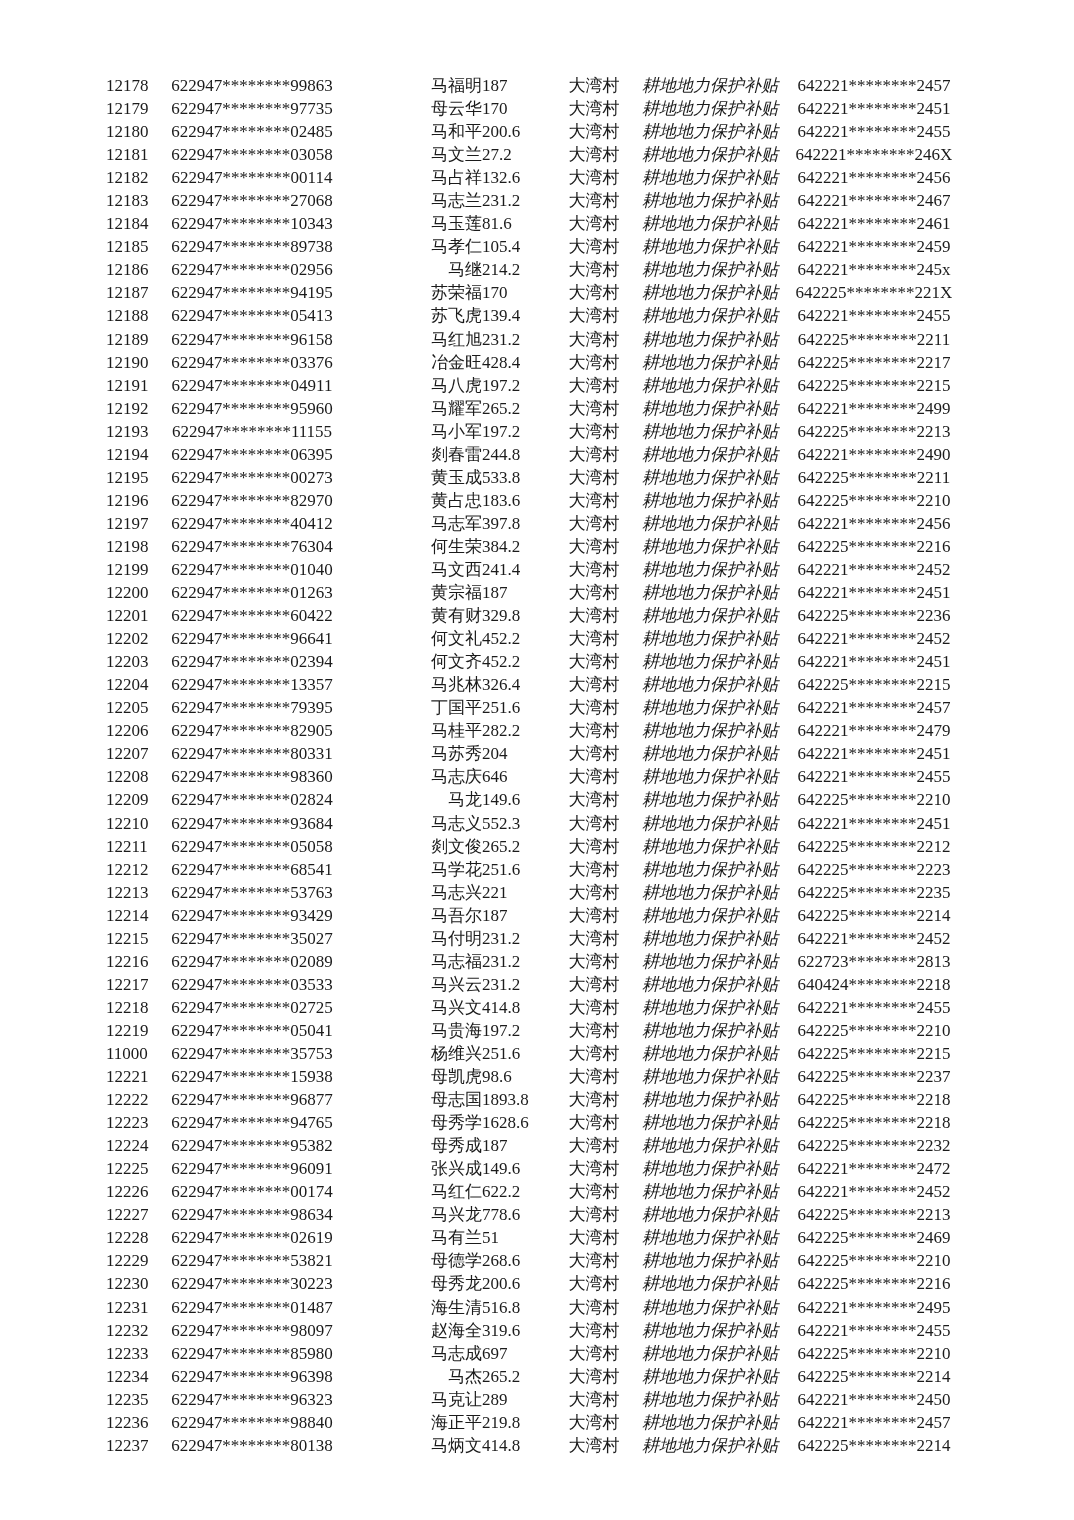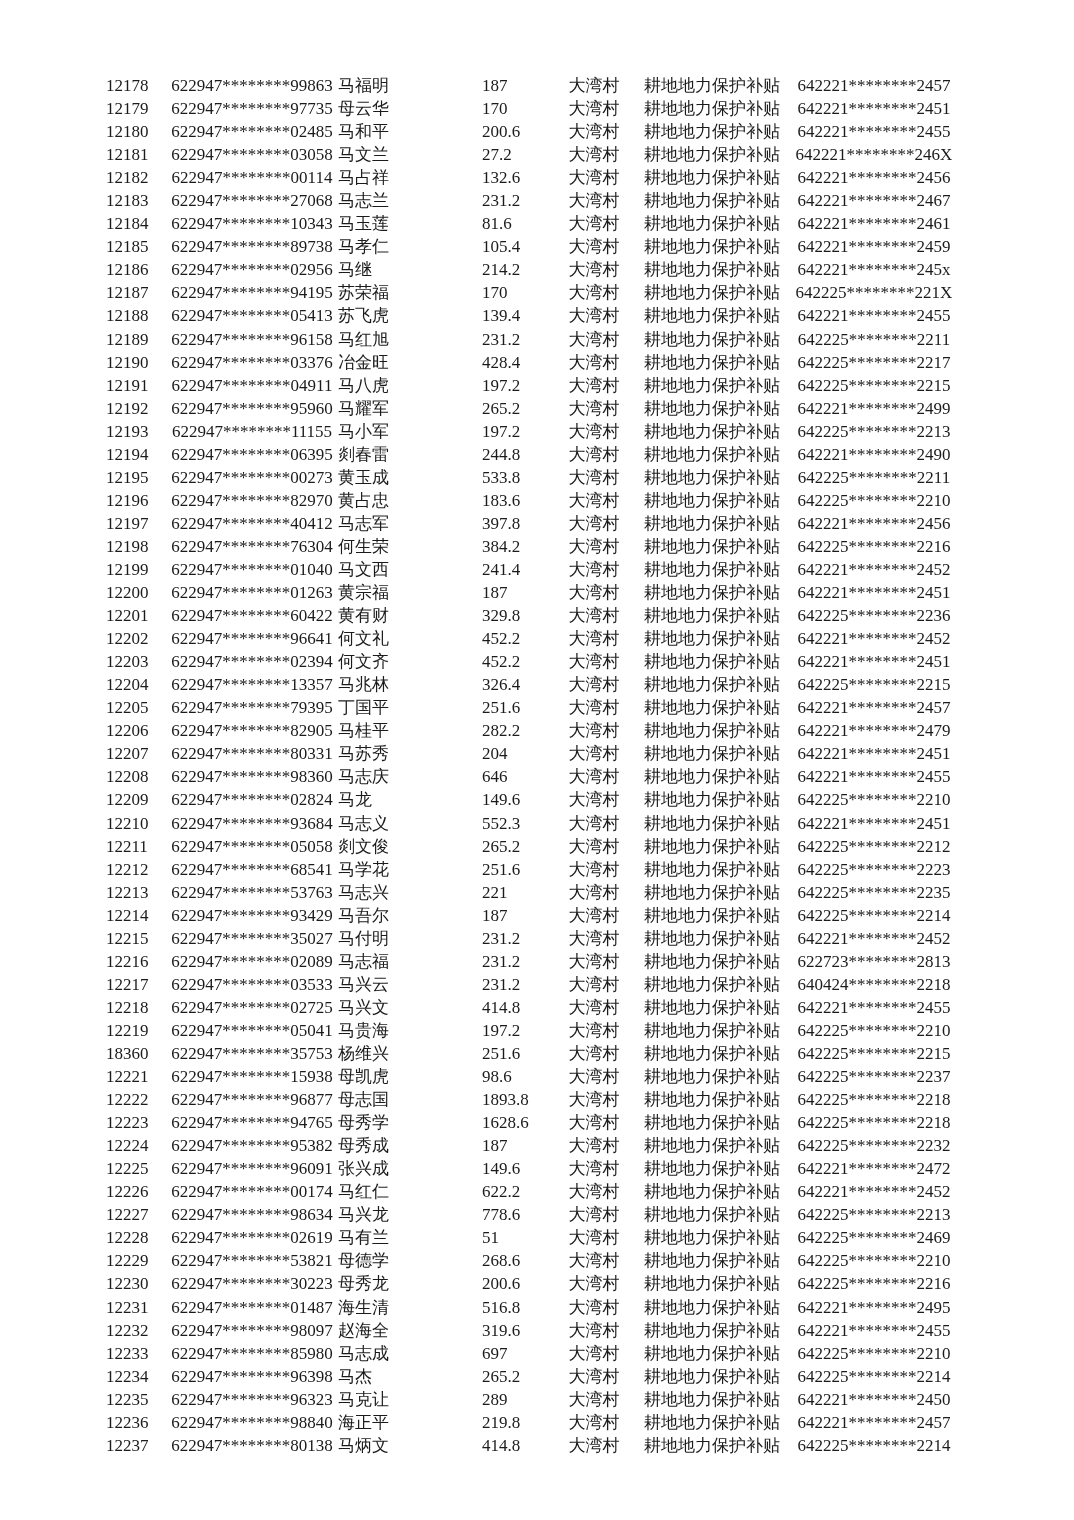--- a/index.html
+++ b/index.html
@@ -26,24 +26,24 @@
     grid-template-columns: 66px 172px 144px 64px 96px 140px 184px;
     height: 23.06px;
     align-items: center;
     font-size: 17px;
     line-height: 1;
     white-space: nowrap;
   }
   .cell { overflow: visible; }
   .c-index   { text-align: left; padding-left: 6px; box-sizing: border-box; }
   .c-id      { text-align: center; }
-  .c-name    { text-align: left; }
+  .c-name    { text-align: right; }
   .c-amount  { text-align: left; }
   .c-village { text-align: center; }
-  .c-subsidy { text-align: center; }
+  .c-subsidy { text-align: left; font-style: italic; }
   .c-account { text-align: center; }
 </style>
 </head>
 <body>
 
 <div class="page">
   <div class="table" id="subsidy-table">
   <div class="row">
     <span class="cell c-index">12178</span>
     <span class="cell c-id">622947********99863</span>
@@ -458,21 +458,21 @@
     <span class="cell c-index">12219</span>
     <span class="cell c-id">622947********05041</span>
     <span class="cell c-name">马贵海</span>
     <span class="cell c-amount">197.2</span>
     <span class="cell c-village">大湾村</span>
     <span class="cell c-subsidy">耕地地力保护补贴</span>
     <span class="cell c-account">642225********2210</span>
   </div>
 
   <div class="row">
-    <span class="cell c-index">18360</span>
+    <span class="cell c-index">11000</span>
     <span class="cell c-id">622947********35753</span>
     <span class="cell c-name">杨维兴</span>
     <span class="cell c-amount">251.6</span>
     <span class="cell c-village">大湾村</span>
     <span class="cell c-subsidy">耕地地力保护补贴</span>
     <span class="cell c-account">642225********2215</span>
   </div>
 
   <div class="row">
     <span class="cell c-index">12221</span>

